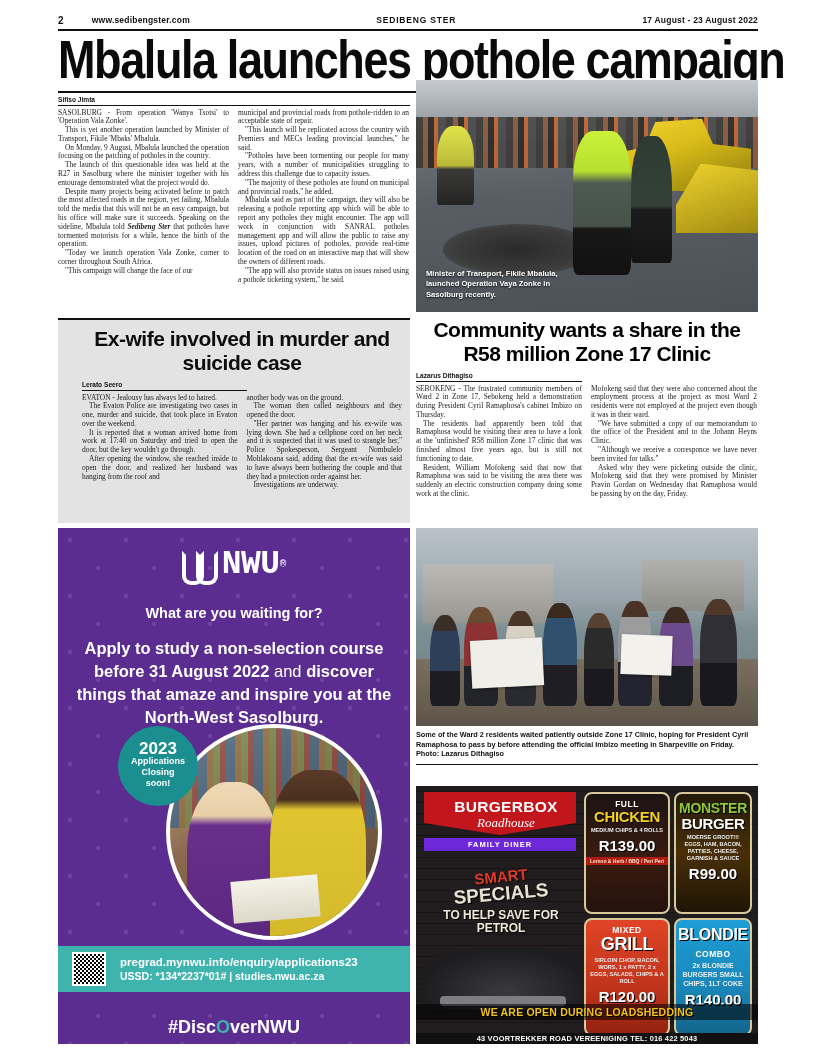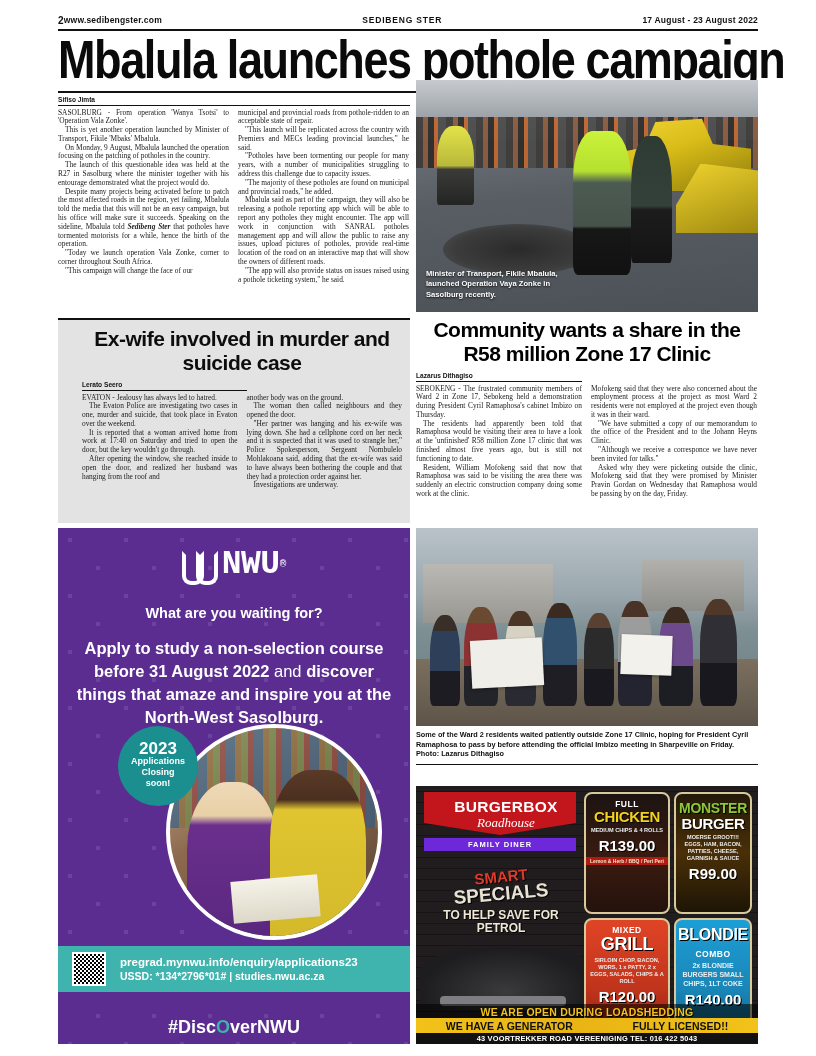--- a/index.html
+++ b/index.html
@@ -13,21 +13,21 @@
 
   
   .masthead {
     position: absolute; left: 58px; top: 10px; width: 700px; height: 20px;
     display: flex; align-items: center; justify-content: space-between;
     font-family: "Liberation Sans", sans-serif;
     font-size: 8.5px; font-weight: bold; color: #111;
     letter-spacing: .2px;
   }
   .masthead .pg { font-size: 10px; }
-  .masthead .site { }
+  .masthead .site { margin-left: 28px; }
   .masthead .center { flex: 1; text-align: center; letter-spacing: .8px; }
   .masthead .date { text-align: right; }
   .rule-top { position: absolute; left: 58px; top: 29px; width: 700px; height: 2px; background: #111; }
 
   
   .main-head {
     position: absolute; left: 58px; top: 32px; width: 700px;
     font-family: "Liberation Sans", sans-serif;
     font-weight: bold; font-size: 45px; line-height: 48px;
     letter-spacing: -1.4px;
@@ -401,21 +401,21 @@
     <div class="nwu-photo">
       <div class="shelf"></div>
       <div class="girl"></div>
       <div class="guy"></div>
       <div class="book"></div>
     </div>
 
     <div class="nwu-url">
       <div>
         <div class="l1">pregrad.mynwu.info/enquiry/applications23</div>
-        <div class="l2">USSD: *134*2796*01#  |  studies.nwu.ac.za</div>
+        <div class="l2">USSD: *134*2237*01#  |  studies.nwu.ac.za</div>
       </div>
     </div>
     <div class="nwu-qr">
         <div class="q"></div>
       </div>
 
     <div class="nwu-hash"><span>#Disc</span><span class="o">O</span><span>verNWU</span></div>
   </div>
   <div class="nwu-badge">
     <div class="y">2023</div>
@@ -465,20 +465,16 @@
     </div>
 
     <div class="tile t-blondie">
       <div class="tt l-big-w" style="margin-top:6px; font-size:16px;">BLONDIE</div>
       <div class="tt l-top">COMBO</div>
       <div class="tt l-sub" style="font-size:7px; line-height:9px;">2x BLONDIE BURGERS SMALL CHIPS, 1LT COKE</div>
       <div class="tt l-price">R140.00</div>
     </div>
 
     <div class="bb-strip1">WE ARE OPEN DURING LOADSHEDDING</div>
-    <div class="bb-strip2">
-      <span>WE HAVE A GENERATOR</span>
-      <span>FULLY LICENSED!!</span>
-    </div>
     <div class="bb-strip3">43 VOORTREKKER ROAD  VEREENIGING  TEL: 016 422 5043</div>
   </div>
 
 </div>
 
 </body></html>

